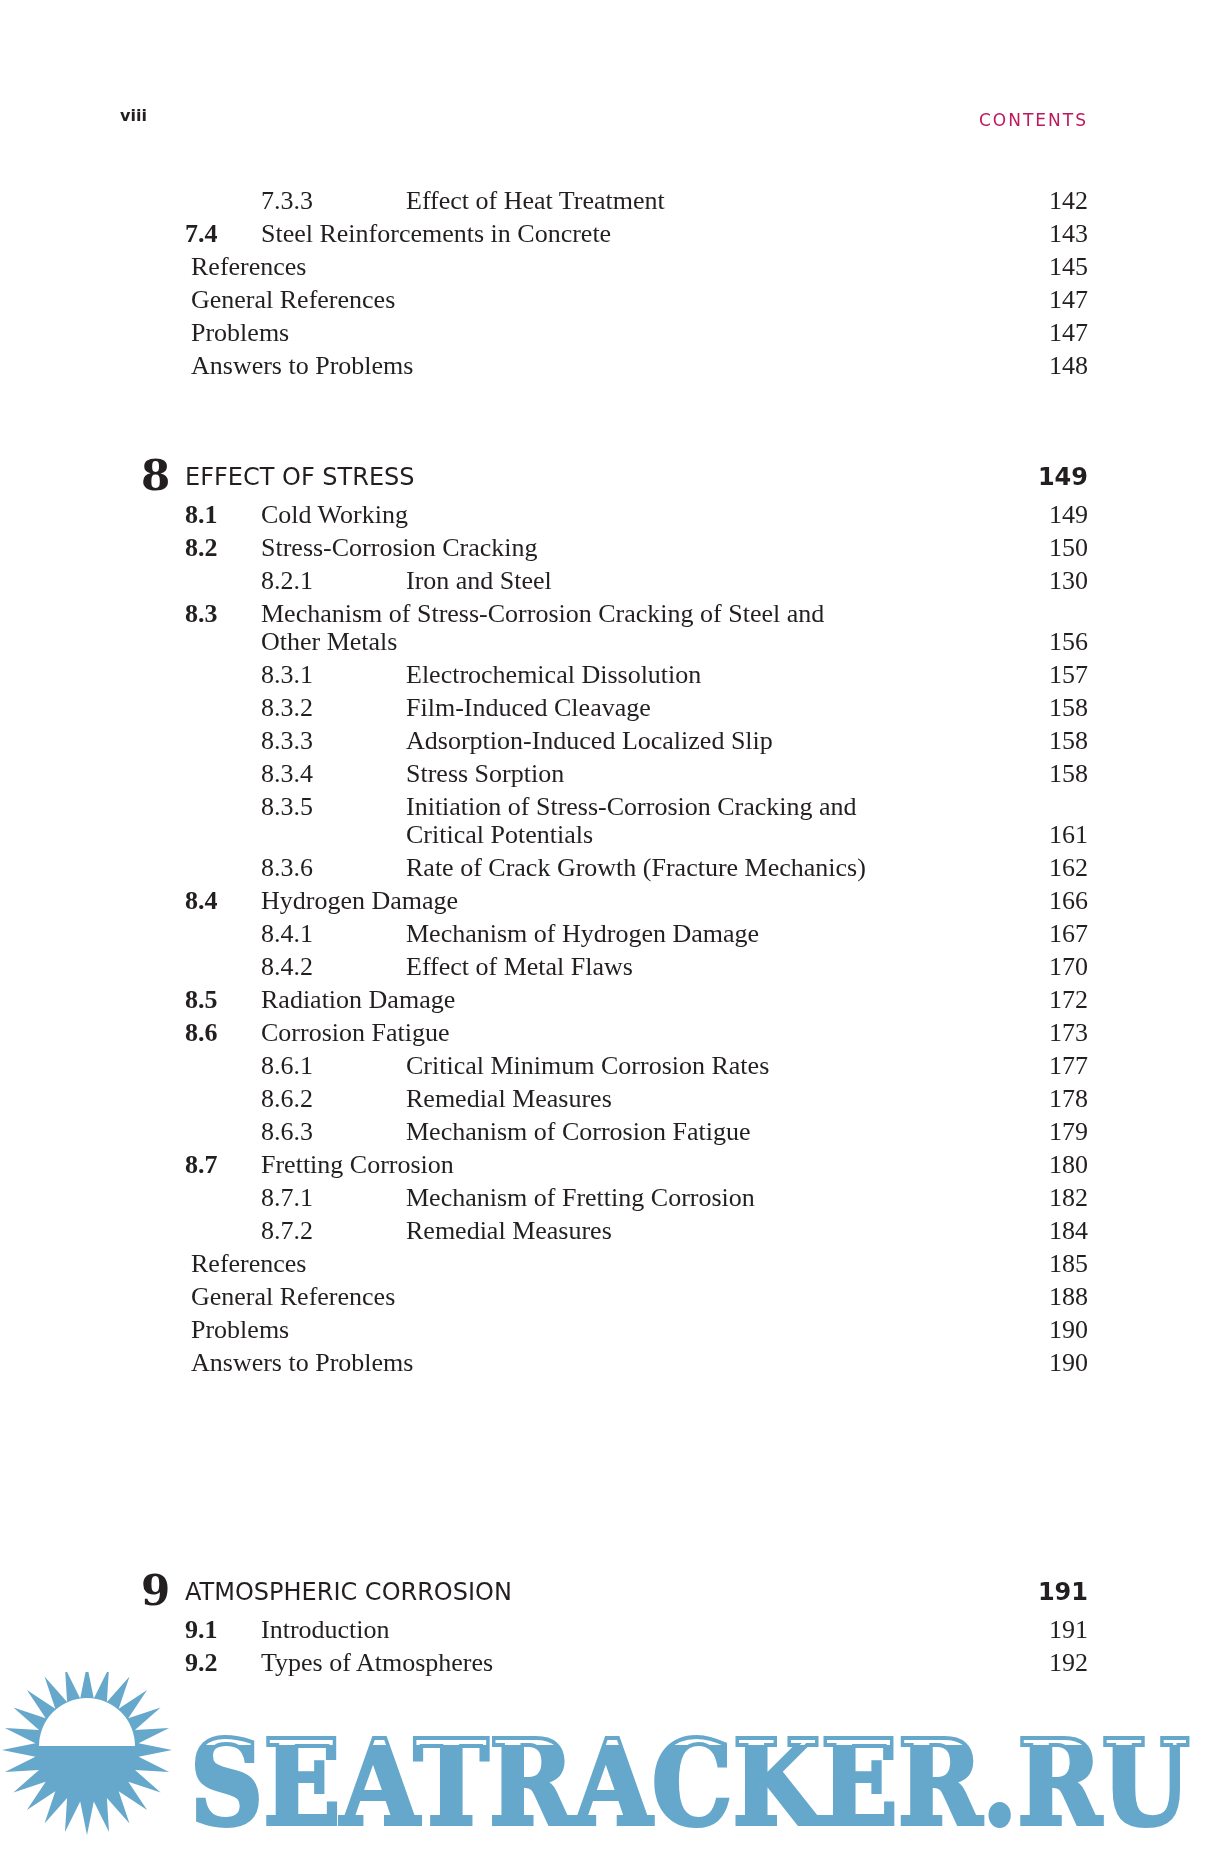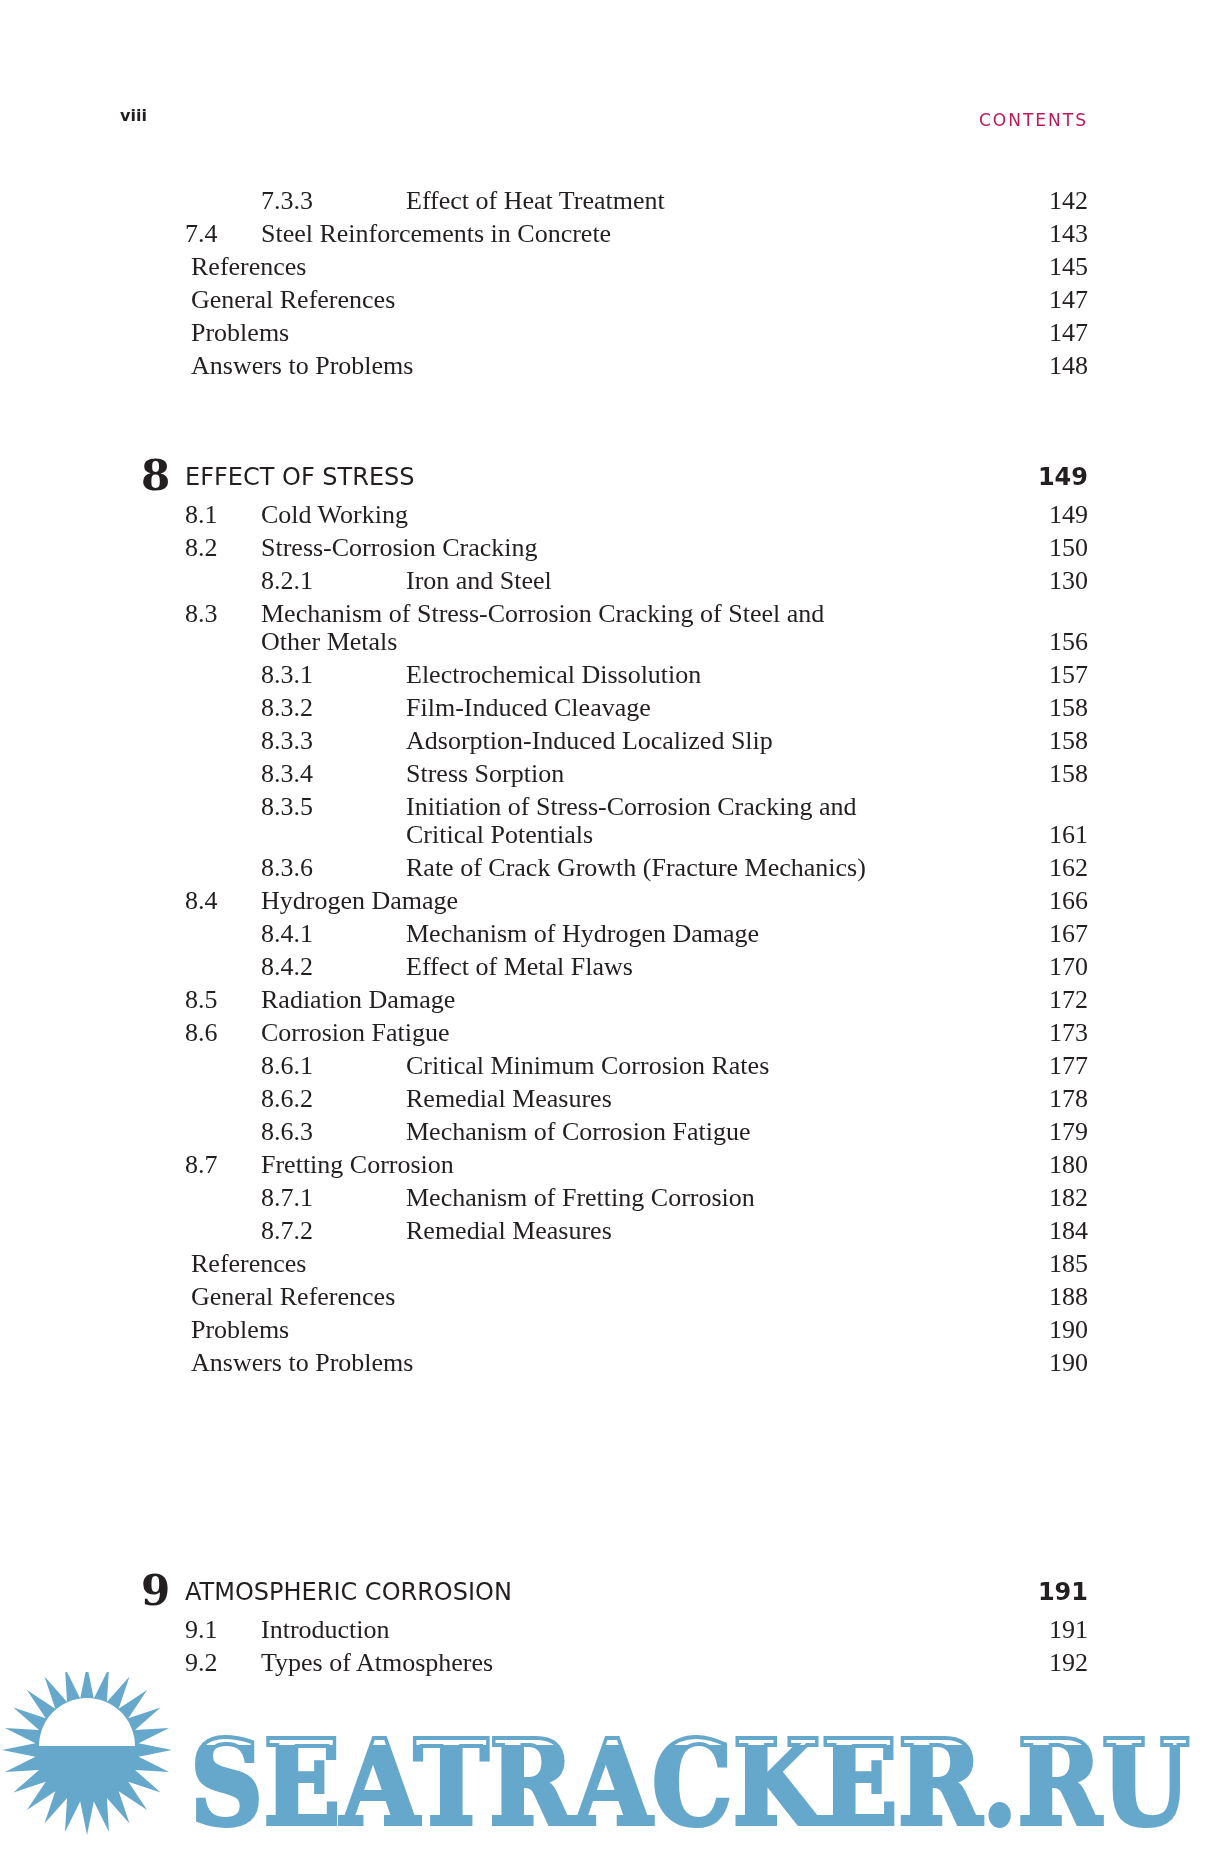--- a/index.html
+++ b/index.html
@@ -5,21 +5,21 @@
   html, body { margin: 0; padding: 0; background: #ffffff; }
   body { width: 1225px; height: 1850px; position: relative; overflow: hidden; color: #231f20; }
   .header-left { position: absolute; left: 120px; top: 106px; font-family: "DejaVu Sans", sans-serif; font-size: 16px; font-weight: bold; letter-spacing: 0px; color: #231f20; }
   .header-right { position: absolute; right: 137px; top: 110px; font-family: "DejaVu Sans", sans-serif; font-size: 17px; letter-spacing: 2px; color: #be185d; }
   .toc { position: absolute; left: 0; top: 0; width: 1225px; }
   .row { position: absolute; left: 0; width: 1225px; font-family: "Liberation Serif", serif; font-size: 26px; line-height: 33px; color: #231f20; }
   .row .num { position: absolute; }
   .row .title { position: absolute; }
   .row .page { position: absolute; right: 137px; text-align: center; }
   .lvl0 .title { left: 191px; }
-  .lvl1 .num { left: 185px; }
+  .lvl1 .num { left: 185px; font-weight: bold; }
   .lvl1 .title { left: 261px; }
   .lvl2 .num { left: 261px; }
   .lvl2 .title { left: 362px; margin-left: 44px; }
   .chapter .chapnum { position: absolute; left: 141px; top: -6px; font-family: "DejaVu Serif", serif; font-weight: bold; font-size: 42px; line-height: 42px; }
   .chapter .title { left: 185px; font-family: "DejaVu Sans", sans-serif; font-weight: normal; font-size: 24px; }
   .chapter .page { font-family: "DejaVu Sans", sans-serif; font-weight: bold; font-size: 24px; }
   .watermark { position: absolute; left: 0; top: 1672px; width: 1225px; height: 178px; }
 </style>
 </head>
 <body>

